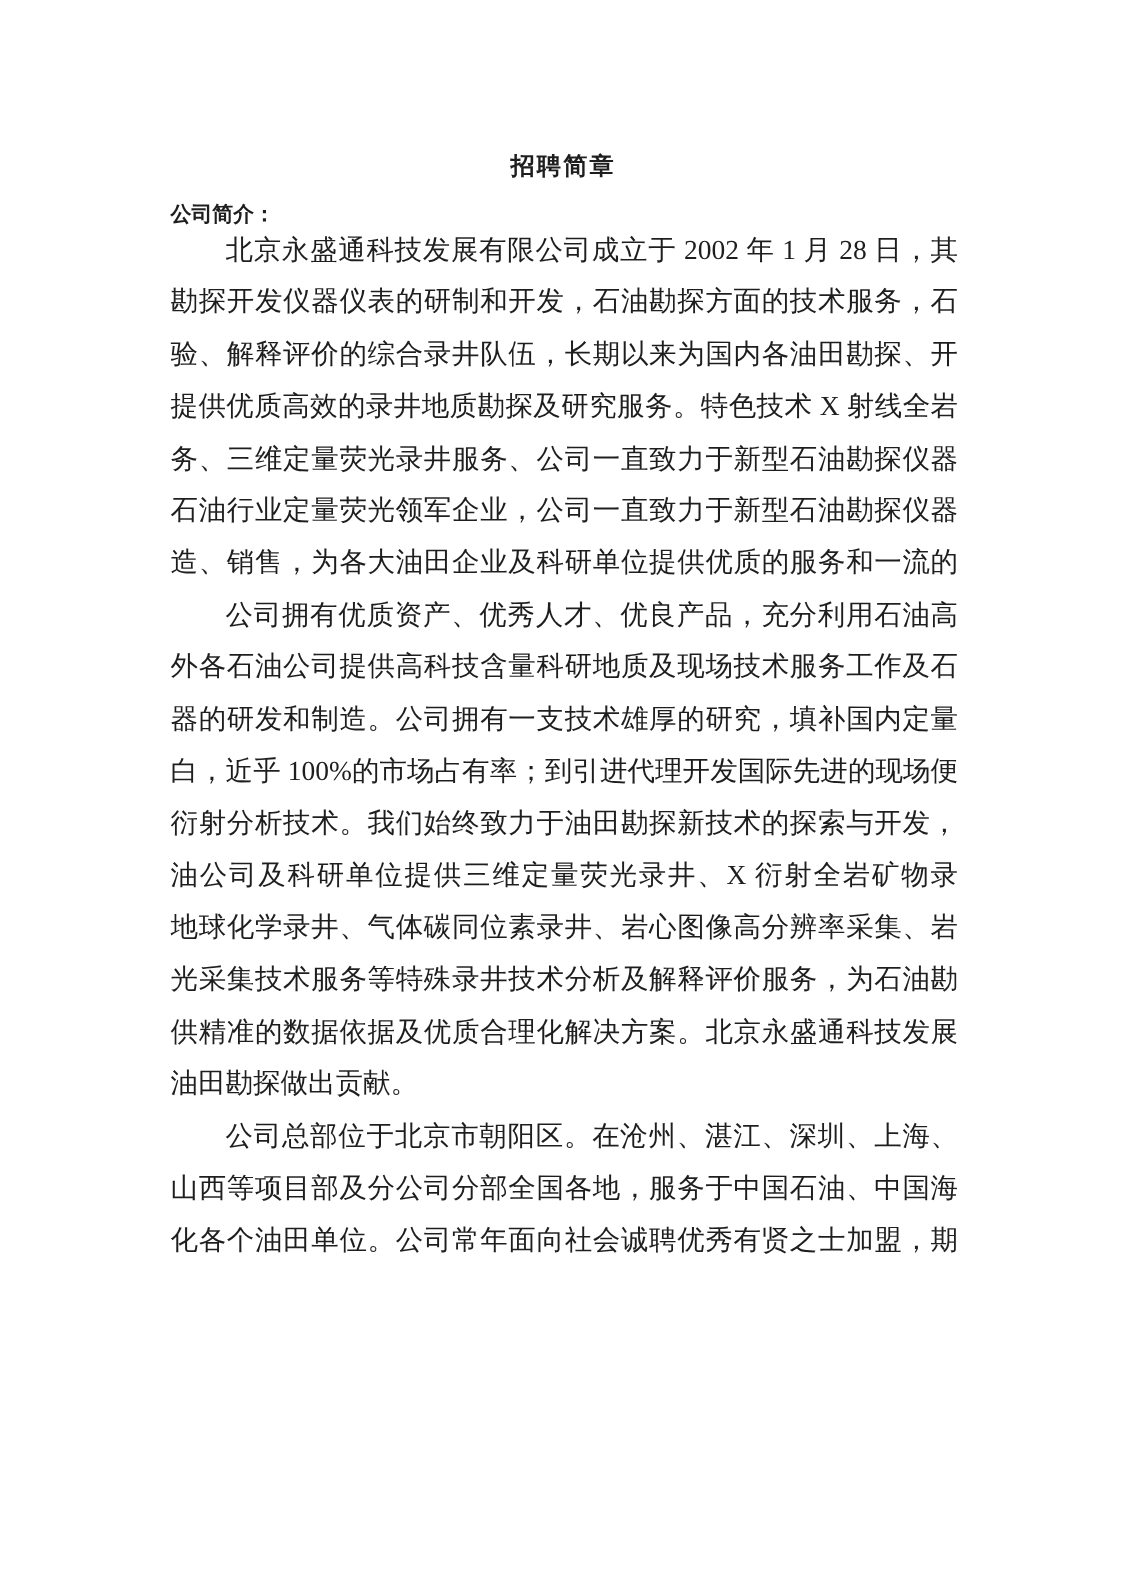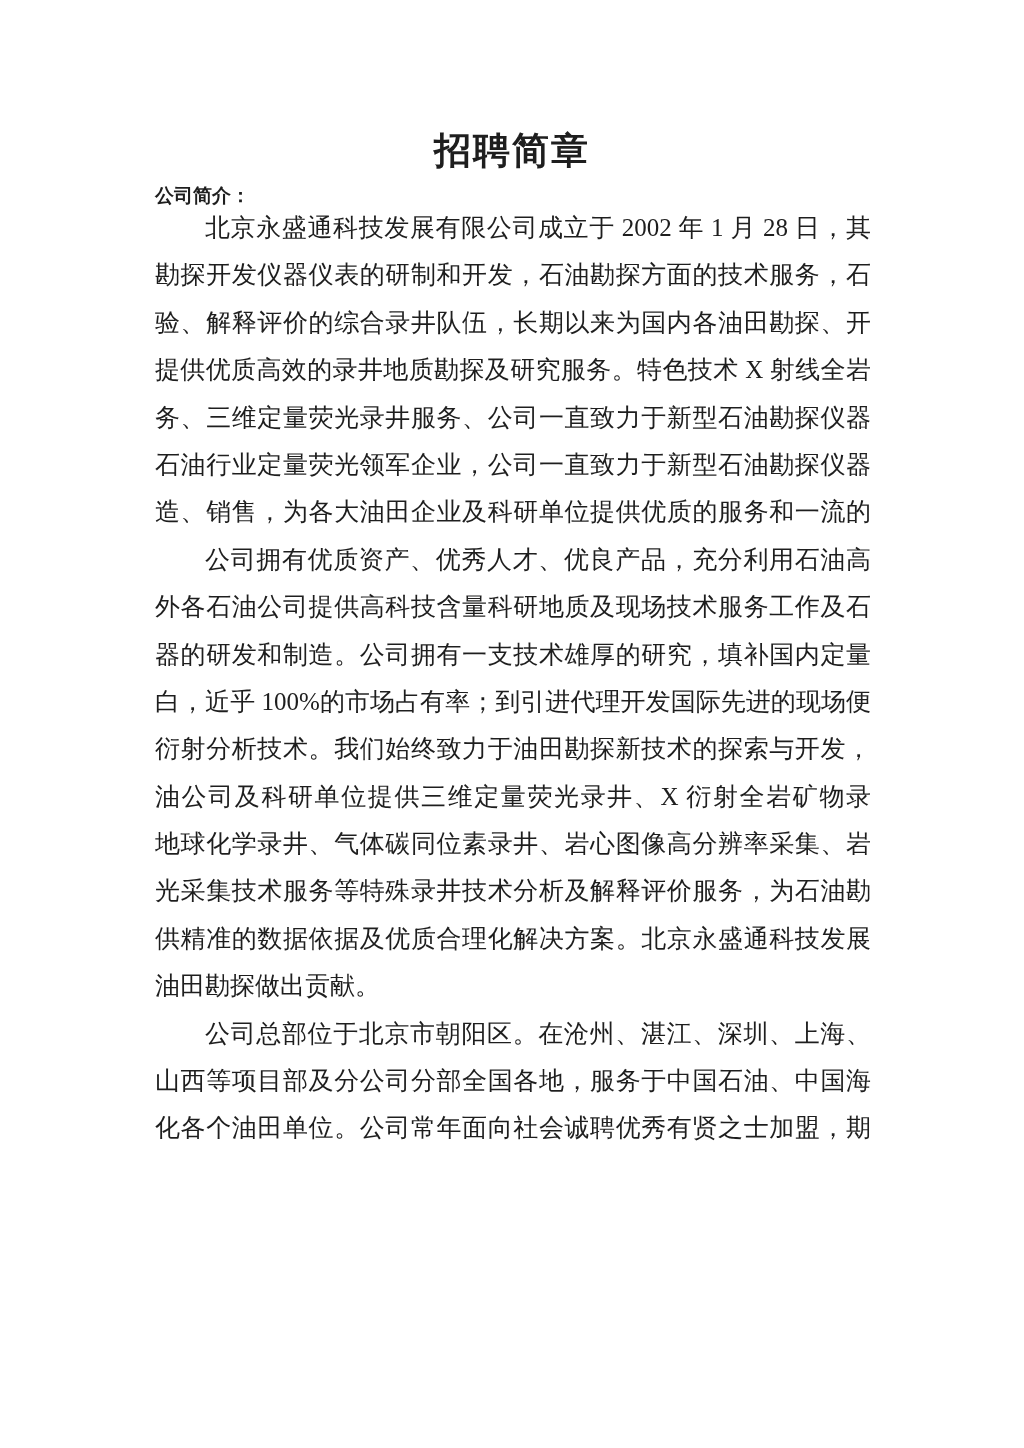--- a/index.html
+++ b/index.html
@@ -17,21 +17,21 @@
     font-family: "Liberation Serif", "DejaVu Serif", serif;
     overflow: hidden;
   }
   .doc-title {
     position: absolute;
     top: 129px;
     left: 0;
     width: 100%;
     margin: 0;
     text-align: center;
-    font-size: 37px;
+    font-size: 22px;
     font-weight: 700;
     letter-spacing: 2px;
     line-height: 44px;
   }
   .section-heading {
     position: absolute;
     top: 181px;
     left: 155px;
     margin: 0;
     font-size: 19px;

